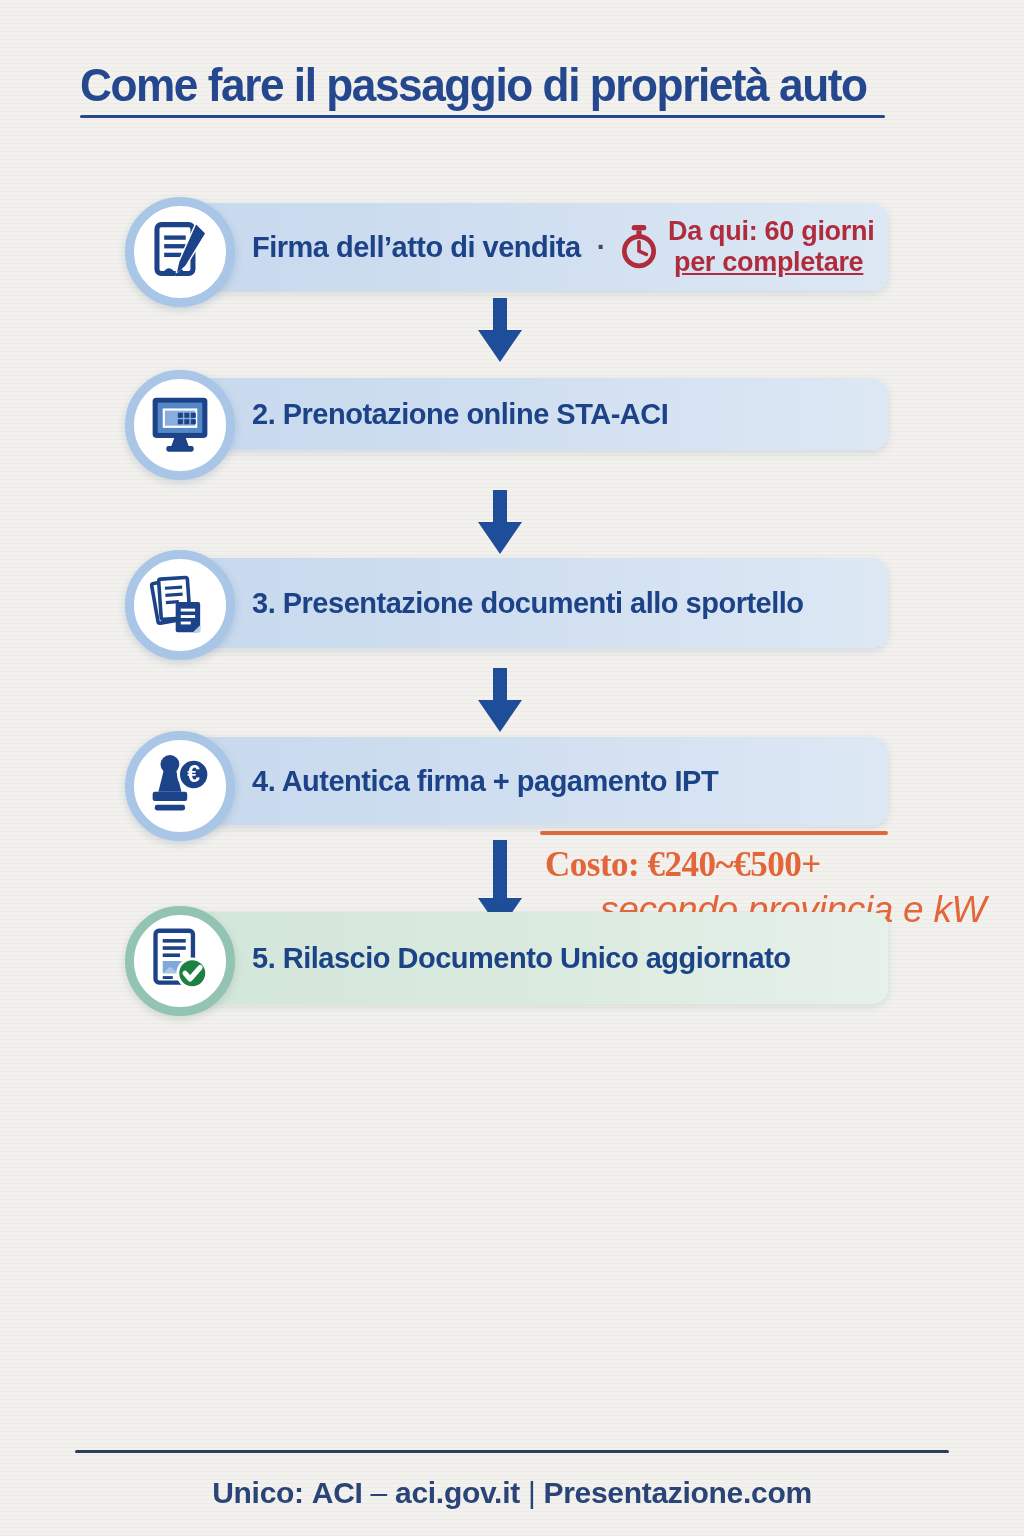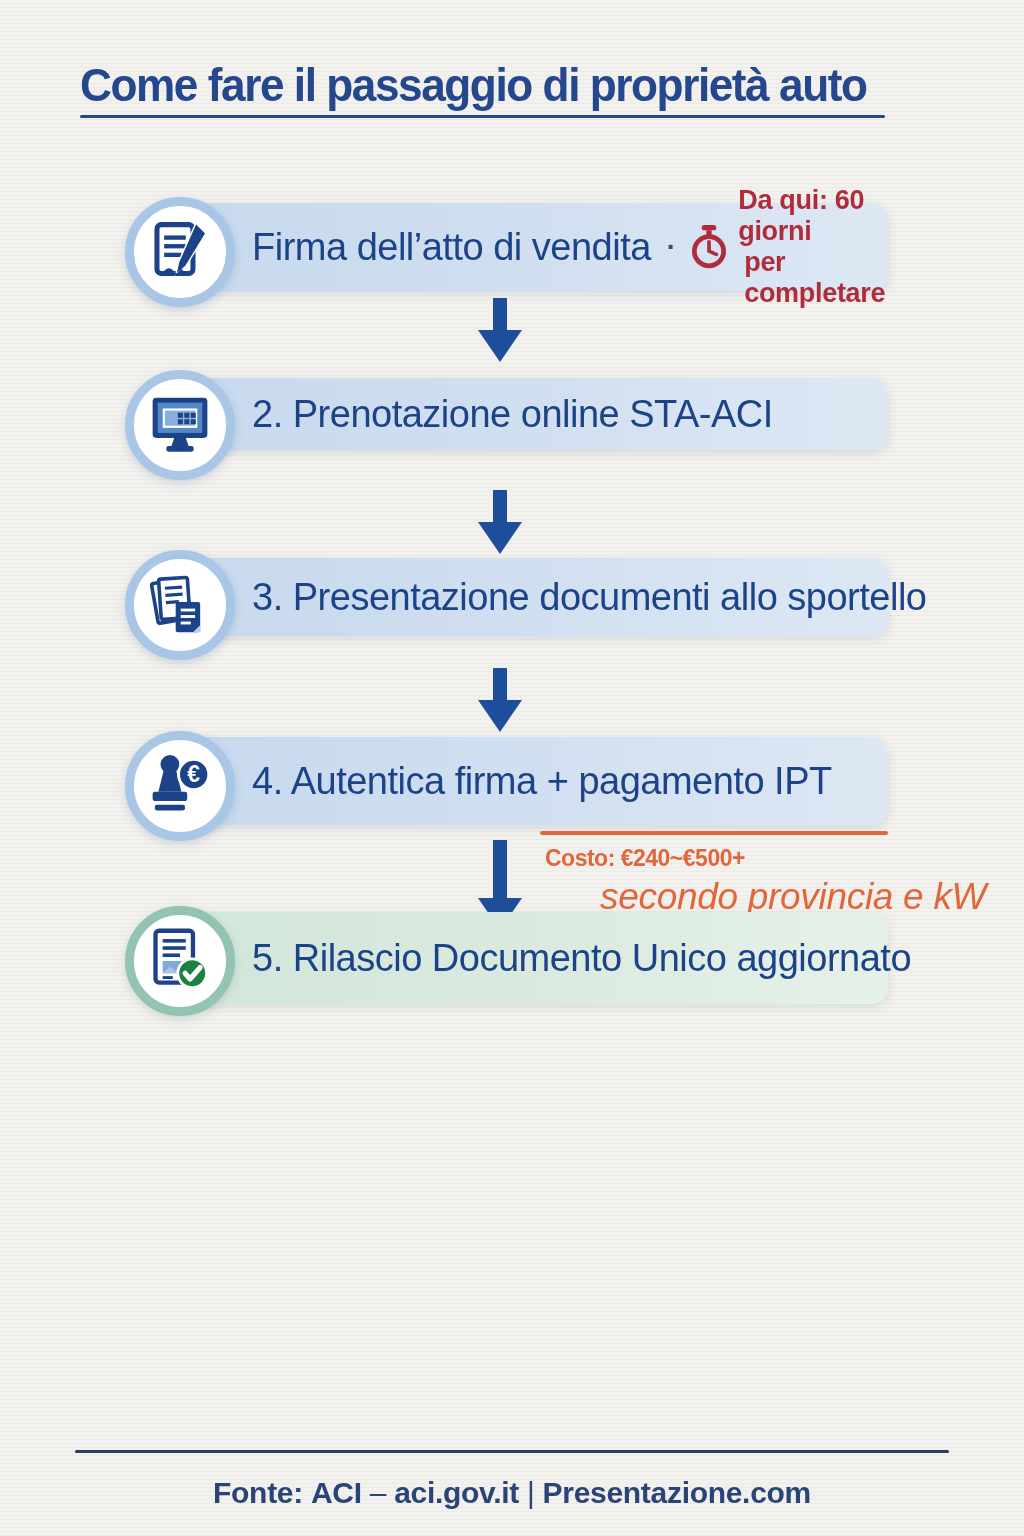--- a/index.html
+++ b/index.html
@@ -42,38 +42,38 @@
     background:#ffffff;
     border:9px solid #a9c6e6;
     box-sizing:border-box;
     display:flex;align-items:center;justify-content:center;
     box-shadow:0 3px 8px rgba(40,70,120,0.18);
     z-index:2;
   }
   .icon-circle.green{border-color:#93c3b2;box-shadow:0 3px 8px rgba(50,100,70,0.18);}
   .icon-circle svg{width:72px;height:72px;}
   .step-label{
-    font-size:38px;font-weight:normal;color:#1c4288;
+    font-size:29px;font-weight:bold;color:#1c4288;
     letter-spacing:-0.5px;white-space:nowrap;
   }
   .sep-dot{font-size:28px;font-weight:bold;color:#3a4a6b;margin:0 12px 0 16px;}
   .deadline{
     display:flex;align-items:center;color:#b02c3c;
   }
   .deadline svg{width:42px;height:46px;margin-top:0px;margin-right:8px;flex:0 0 auto;}
   .deadline-text{font-size:27px;font-weight:bold;line-height:31px;letter-spacing:-0.3px;}
-  .deadline-text .line2{padding-left:6px;}
+  .deadline-text .line2{padding-left:6px;text-decoration:underline;}
   .down-arrow{position:absolute;left:472px;}
   .down-arrow svg{display:block;}
   .cost-line{
     position:absolute;left:540px;top:831px;width:348px;height:4px;
     background:#e0693c;border-radius:2px;
   }
   .cost-note{position:absolute;left:545px;top:845px;color:#e2663a;}
-  .cost-amount{font-size:23px;font-weight:bold;letter-spacing:-0.5px;}
+  .cost-amount{font-size:35px;font-weight:bold;letter-spacing:-0.5px;font-family:Liberation Serif, serif;}
   .cost-detail{font-size:37px;font-style:italic;margin-top:4px;padding-left:55px;letter-spacing:-0.3px;}
   .footer-line{
     position:absolute;left:75px;top:1450px;width:874px;height:3px;
     background:#2e3f5c;border-radius:2px;
   }
   .footer{
     position:absolute;left:0;top:1476px;width:1024px;
     text-align:center;font-size:30px;color:#2a4478;letter-spacing:-0.3px;
   }
   .footer .bold{font-weight:bold;}
@@ -162,21 +162,21 @@
           <line x1="30" y1="36" x2="54" y2="36" stroke="#1c4288" stroke-width="4.5"></line>
           <line x1="30" y1="46" x2="48" y2="46" stroke="#1c4288" stroke-width="4.5"></line>
         </g>
         <rect x="44" y="46" width="34" height="42" rx="3" fill="#1c4288"></rect>
         <line x1="51" y1="57" x2="71" y2="57" stroke="#ffffff" stroke-width="4"></line>
         <line x1="51" y1="66" x2="71" y2="66" stroke="#ffffff" stroke-width="4"></line>
         <line x1="51" y1="75" x2="65" y2="75" stroke="#ffffff" stroke-width="4"></line>
         <polygon points="78,78 78,88 68,88" fill="#b9cfe8"></polygon>
       </svg>
     </div>
-    <div class="step-bar" style="top:0;height:78px;">
+    <div class="step-bar" style="top:0;height:90px;">
       <span class="step-label">3. Presentazione documenti allo sportello</span>
     </div>
   </div>
 
   <div class="down-arrow" style="top:668px;">
     <svg width="56" height="64" viewBox="0 0 56 64">
       <path d="M21 0 h14 v32 h15 L28 64 L6 32 h15 Z" fill="#1e4e99"></path>
     </svg>
   </div>
 
@@ -222,21 +222,21 @@
         <path d="M57 67 l7 8 l14 -16" stroke="#ffffff" stroke-width="7" fill="none" stroke-linecap="round" stroke-linejoin="round"></path>
       </svg>
     </div>
     <div class="step-bar green" style="top:0;height:92px;">
       <span class="step-label">5. Rilascio Documento Unico aggiornato</span>
     </div>
   </div>
 
   <div class="footer-line"></div>
   <div class="footer">
-    <span class="mid">Fonte:</span>
+    <span class="mid">Unico:</span>
     <span class="bold">ACI</span>
     <span>–</span>
     <span class="mid">aci.gov.it</span>
     <span>|</span>
     <span class="bold">Presentazione.com</span>
   </div>
 
 </div>
 
 </body></html>

